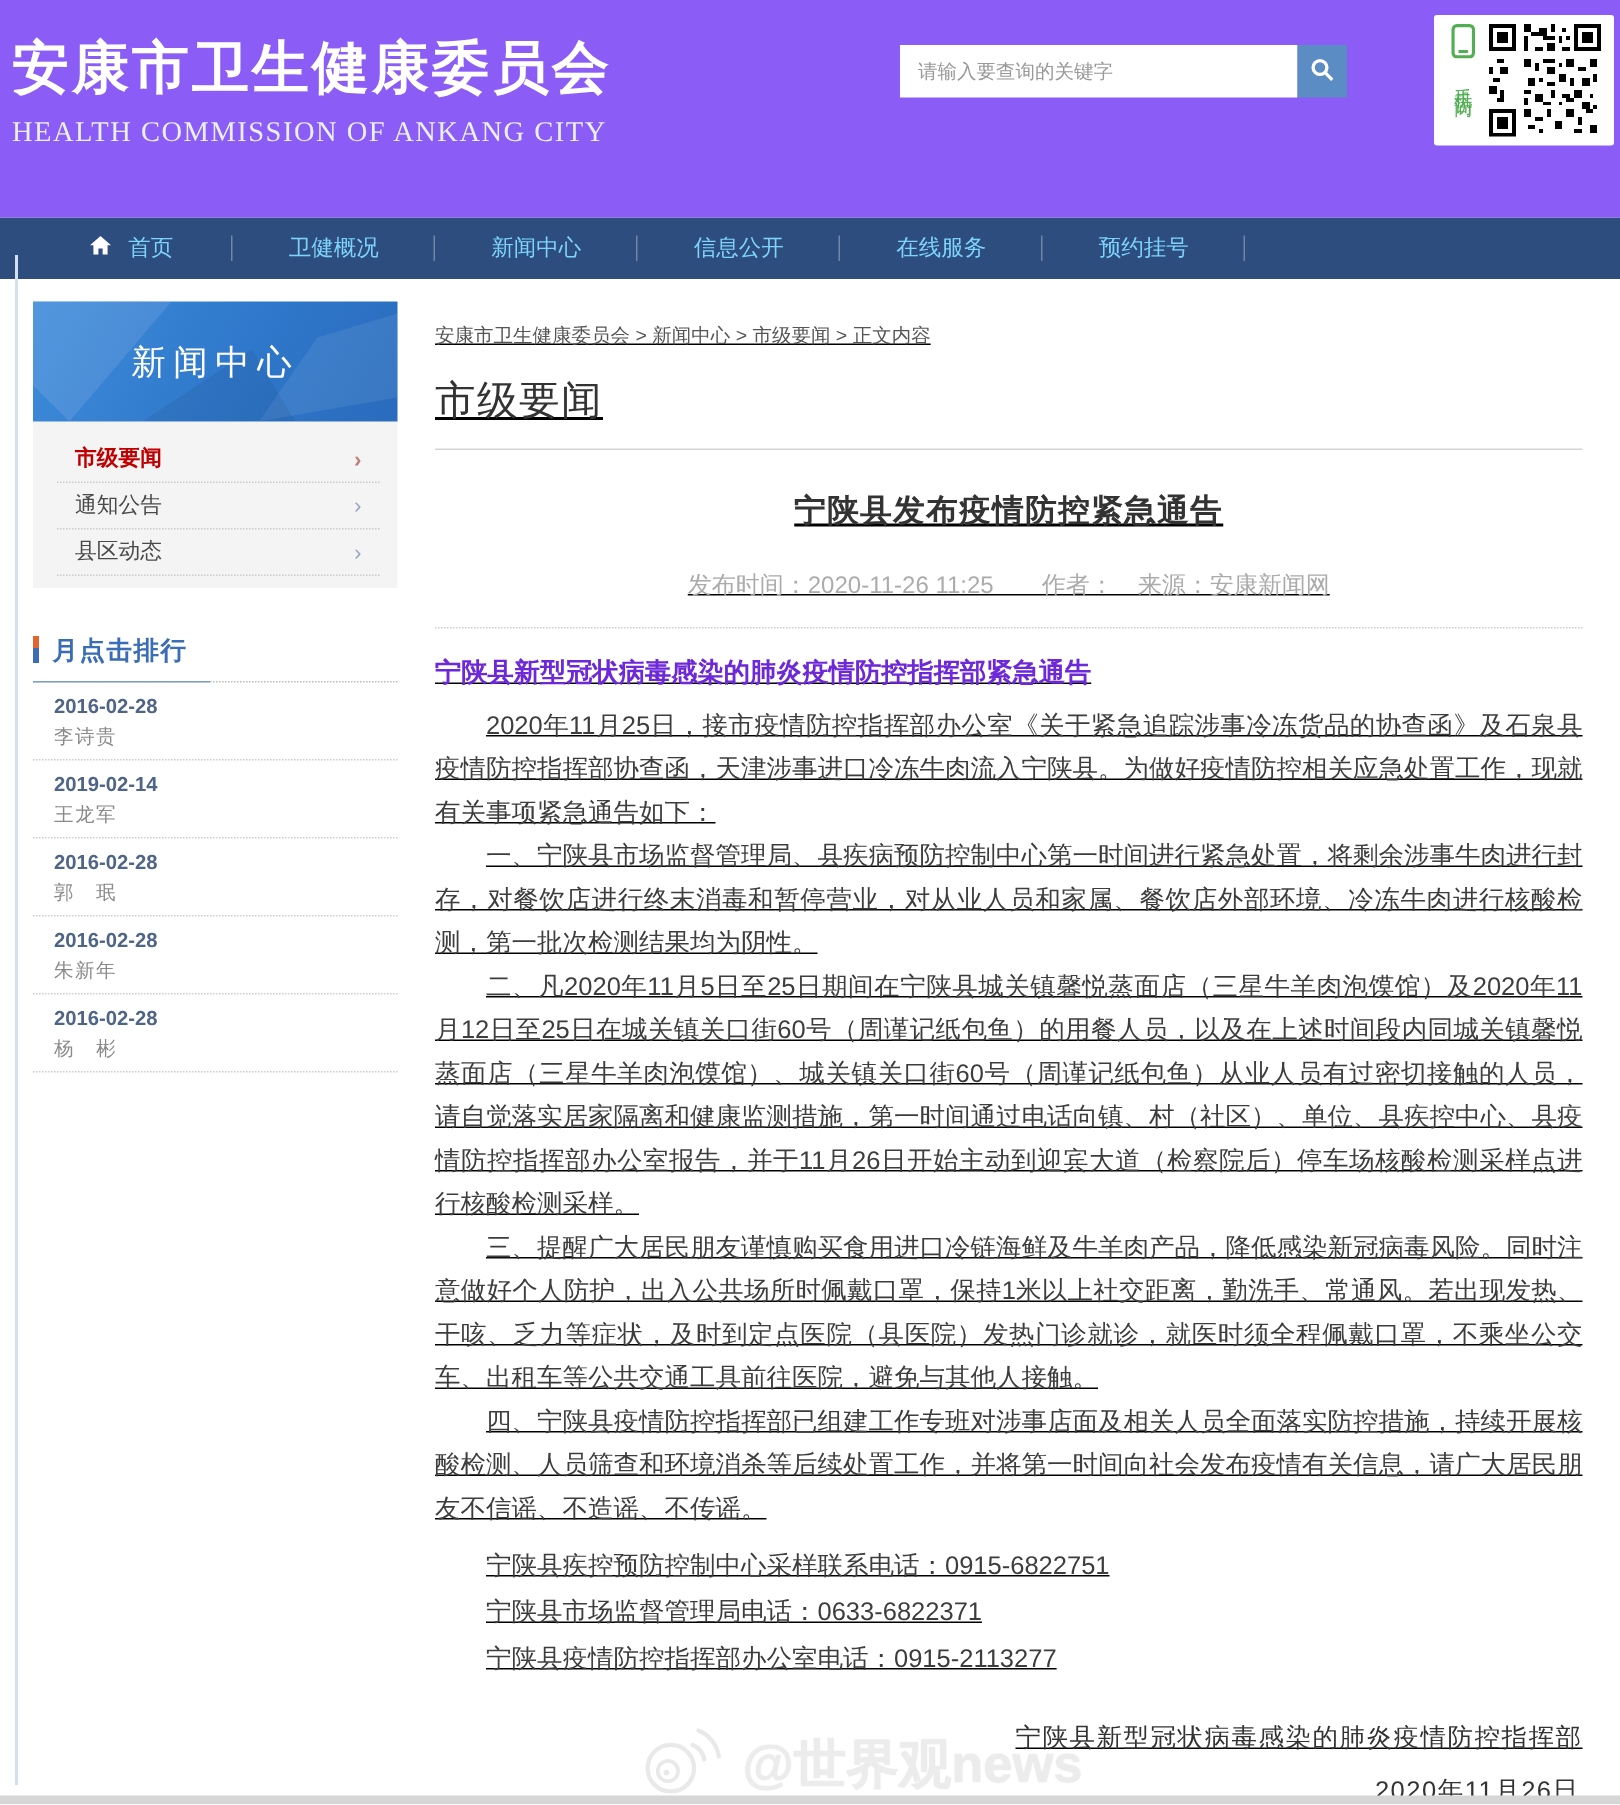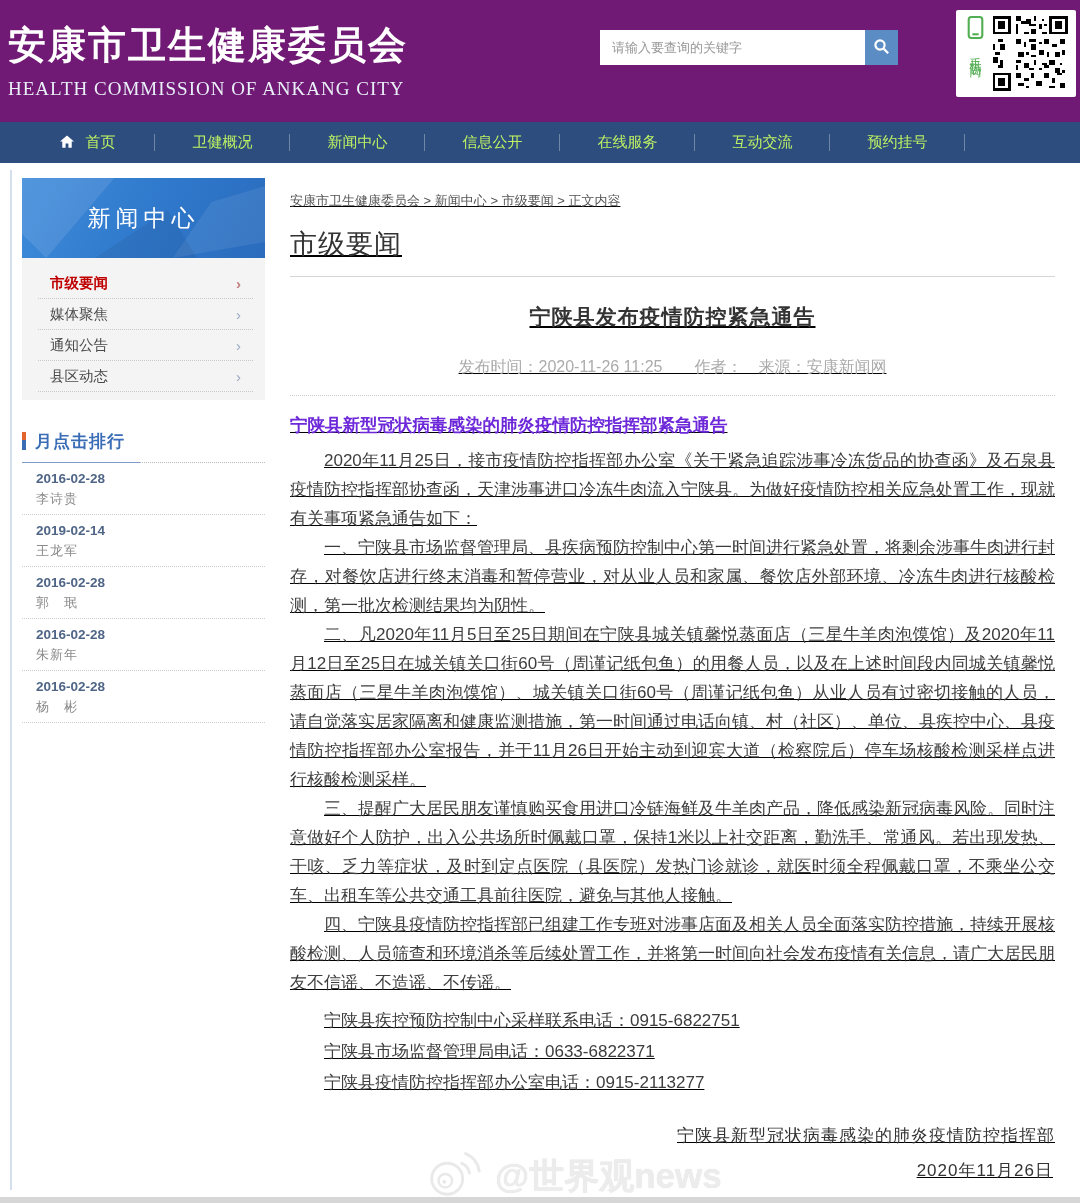--- a/index.html
+++ b/index.html
@@ -1,37 +1,37 @@
 <!DOCTYPE html>
 <html><head>
 <meta charset="utf-8">
 <style>
   * { box-sizing: border-box; margin: 0; padding: 0; }
   html,body { background:#fff; }
   body { font-family: "Liberation Sans", "DejaVu Sans", sans-serif; }
   .page { position:relative; width:1080px; height:1203px; background:#fff; overflow:hidden; margin:0 auto; }
 
   
-  .site-header { position:relative; height:122px; background:#701a75; }
+  .site-header { position:relative; height:145px; background:#8b5cf6; }
   .brand { position:absolute; left:8px; top:20px; color:#fff; }
   .site-title { font-size:38px; font-weight:bold; letter-spacing:2px; color:#fff; }
   .site-subtitle { font-family:"Liberation Serif","DejaVu Serif",serif; font-size:19px; letter-spacing:1px; color:#eaf0f8; margin-top:7px; }
   .search-box { position:absolute; left:600px; top:30px; display:flex; }
   .search-input { width:265px; height:35px; border:none; outline:none; padding:0 12px; font-size:13px; color:#333; background:#fff; }
   .search-input::placeholder { color:#999; }
   .search-btn { width:33px; height:35px; border:none; background:#5b8cc4; display:flex; align-items:center; justify-content:center; cursor:pointer; }
   .qr-panel { position:absolute; right:4px; top:10px; width:120px; height:87px; background:#fff; border-radius:2px; display:flex; padding:6px 5px 6px 7px; }
   .qr-left { width:24px; display:flex; flex-direction:column; align-items:center; }
   .qr-label { writing-mode:vertical-lr; font-size:12px; color:#52ae52; letter-spacing:3px; margin-top:4px; }
   .qr-code { flex:1; margin-left:4px; }
   .qr-code svg { width:78px; height:75px; display:block; }
 
   
   .main-nav { height:41px; background:#2c4d7d; display:flex; align-items:stretch; padding-left:20px; }
-  .nav-item { position:relative; width:135px; display:flex; align-items:center; justify-content:center; gap:12px; color:#bef264; font-size:15px; cursor:pointer; }
+  .nav-item { position:relative; width:135px; display:flex; align-items:center; justify-content:center; gap:12px; color:#7dd3fc; font-size:15px; cursor:pointer; }
   .nav-item::after { content:""; position:absolute; right:0; top:12px; width:1px; height:17px; background:rgba(255,255,255,.32); }
 
   
   .content { display:flex; padding:15px 25px 0 22px; }
   .left-line { position:absolute; left:10px; top:170px; height:1020px; width:2px; background:#d3e0f0; }
 
   
   .sidebar { width:243px; flex:none; }
   .side-banner { position:relative; height:80px; background:linear-gradient(118deg,#3f8cdb 0%,#2f78cb 55%,#2a6bbd 100%); overflow:hidden; }
   .facet1 { position:absolute; inset:0; background:rgba(255,255,255,.10); clip-path:polygon(0 0,38% 0,10% 100%,0 70%); }
@@ -201,45 +201,38 @@
     <div class="nav-item">
         <span>新闻中心</span>
       </div>
     <div class="nav-item">
         <span>信息公开</span>
       </div>
     <div class="nav-item">
         <span>在线服务</span>
       </div>
     <div class="nav-item">
-        <span>互动交流</span>
-      </div>
-    <div class="nav-item">
         <span>预约挂号</span>
       </div>
   </nav>
 
   <div class="left-line"></div>
 
   <div class="content">
 
     <aside class="sidebar">
       <div class="side-banner">
         <div class="facet1"></div>
         <div class="facet2"></div>
         <div class="facet3"></div>
         <div class="side-banner-title">新闻中心</div>
       </div>
       <div class="side-menu">
         <div class="menu-item active">
           <span>市级要闻</span>
-            <span class="chev"></span>
-        </div>
-        <div class="menu-item">
-          <span>媒体聚焦</span>
             <span class="chev"></span>
         </div>
         <div class="menu-item">
           <span>通知公告</span>
             <span class="chev"></span>
         </div>
         <div class="menu-item">
           <span>县区动态</span>
             <span class="chev"></span>
         </div>

